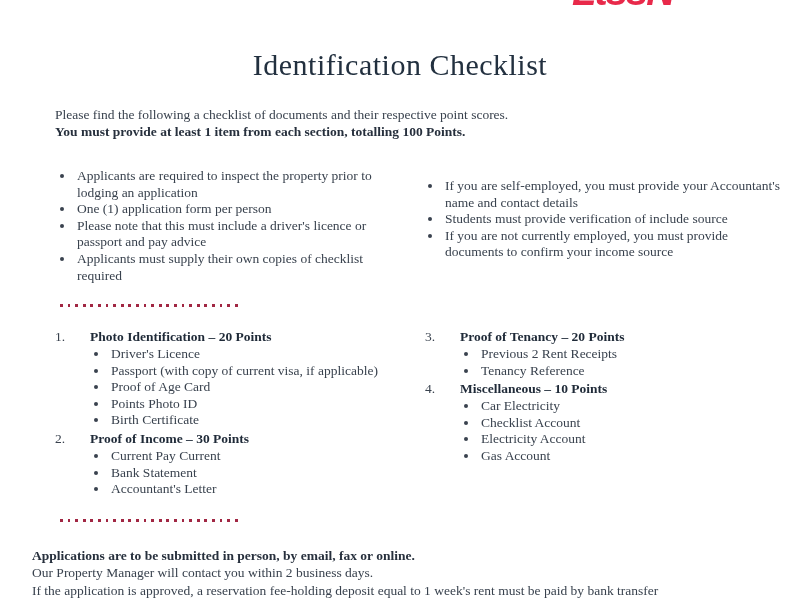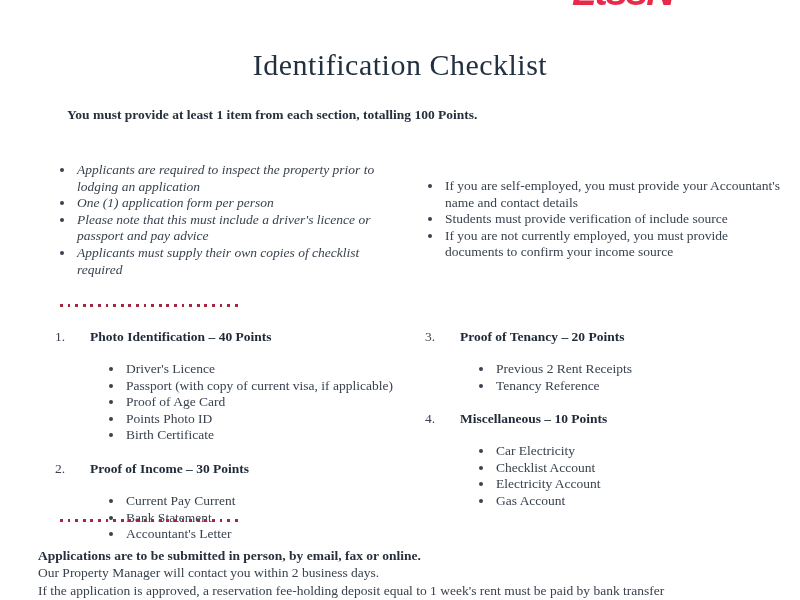--- a/index.html
+++ b/index.html
@@ -55,23 +55,22 @@
     position: absolute;
     top: 106px;
     left: 55px;
     width: 700px;
     font-size: 13.5px;
     line-height: 17px;
   }
   .intro .bold-line {
     font-weight: 700;
     color: #27303d;
-    margin-left: 12px;
-  }
-  .notes-left  { position: absolute; left: 47px;  top: 162px; width: 360px; font-style: italic; }
+  }
+  .notes-left  { position: absolute; left: 47px;  top: 168px; width: 360px; }
   .notes-right { position: absolute; left: 415px; top: 162px; width: 365px; margin-top: 16px; }
 
   ul.bullets {
     margin: 0;
     padding: 0 0 0 28px;
     list-style: disc outside;
     font-size: 13.5px;
     line-height: 16.6px;
   }
   ul.bullets li { padding-left: 2px; }
@@ -97,50 +96,51 @@
     color: #39424e;
   }
   .section .content { flex: 1; }
   .section .heading {
     font-size: 13.5px;
     line-height: 17px;
     font-weight: 700;
     color: #1f2a38;
   }
   ul.sub-items {
-    margin: 16px;
+    margin: 1px;
     padding: 0 0 0 18px;
     list-style: disc outside;
     font-size: 13.5px;
     line-height: 16.6px;
   }
   ul.sub-items li { padding-left: 2px; }
 
   .footer {
     position: absolute;
-    left: 38px;
+    left: 32px;
     top: 547px;
     width: 750px;
     font-size: 13.5px;
     line-height: 17.3px;
   }
   .footer .bold-line { font-weight: 700; color: #27303d; }
 </style>
 </head>
 <body>
 
 <div class="page">
 
   <div class="logo-clip">
     <span class="logo-text">LtssN</span>
   </div>
 
   <div class="doc-title">Identification Checklist</div>
 
   <div class="intro">
+    <div>Please find the following a checklist of documents and their respective point scores.</div>
     <div class="bold-line">You must provide at least 1 item from each section, totalling 100 Points.</div>
   </div>
 
   <div class="notes-left">
     <ul class="bullets">
       <li>Applicants are required to inspect the property prior to lodging an application</li>
       <li>One (1) application form per person</li>
       <li>Please note that this must include a driver's licence or passport and pay advice</li>
       <li>Applicants must supply their own copies of checklist required</li>
     </ul>
@@ -153,21 +153,21 @@
       <li>If you are not currently employed, you must provide documents to confirm your income source</li>
     </ul>
   </div>
 
   <div class="dotted-sep sep-1"></div>
 
   <div class="sections-left">
     <div class="section">
       <span class="num">1.</span>
       <div class="content">
-        <div class="heading">Photo Identification – 40 Points</div>
+        <div class="heading">Photo Identification – 20 Points</div>
         <ul class="sub-items">
           <li>Driver's Licence</li>
           <li>Passport (with copy of current visa, if applicable)</li>
           <li>Proof of Age Card</li>
           <li>Points Photo ID</li>
           <li>Birth Certificate</li>
         </ul>
       </div>
     </div>
     <div class="section">

